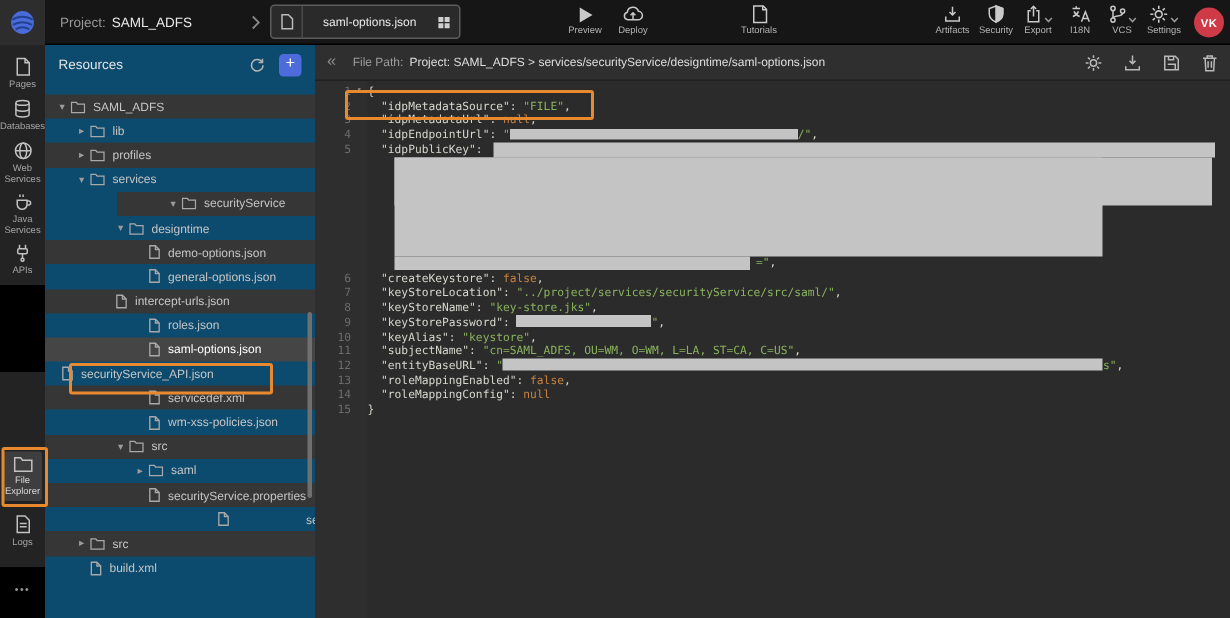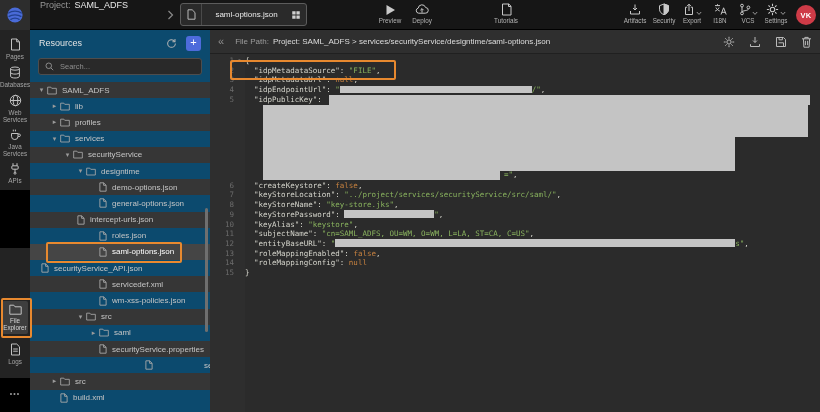--- a/index.html
+++ b/index.html
@@ -4,21 +4,21 @@
 <style>
   html,body{margin:0;padding:0;background:#0d0d0d;}
   *{box-sizing:border-box;}
   #app{position:relative;width:820px;height:412px;overflow:hidden;background:#1b1b1b;
        font-family:"Liberation Sans",sans-serif;color:#ccc;}
   svg{display:block;}
 
   
   .topbar{position:absolute;left:0;top:0;width:820px;height:30px;background:#161616;border-bottom:1px solid #000;}
   .logo-box{position:absolute;left:0;top:0;width:30px;height:30px;background:#2d2d2d;display:flex;align-items:center;justify-content:center;}
-  .proj{position:absolute;left:40px;top:0;height:30px;display:flex;align-items:flex-start;gap:4px;font-size:9px;}
+  .proj{position:absolute;left:40px;top:0;height:30px;display:flex;align-items:center;gap:4px;font-size:9px;}
   .proj-label{color:#979797;}
   .proj-name{color:#e9e9e9;}
   .proj-chev{position:absolute;left:167px;top:10px;color:#8a8a8a;}
   .tab{position:absolute;left:180px;top:3px;width:127px;height:23px;background:#2a2a2a;border:1px solid #5c5c5c;border-radius:3px;display:flex;align-items:center;}
   .tab-ficon{width:21px;height:100%;display:flex;align-items:center;justify-content:center;border-right:1px solid #4a4a4a;color:#b9b9b9;}
   .tab-label{flex:1;text-align:center;font-size:8px;color:#e9e9e9;white-space:nowrap;}
   .tab-grid{margin-right:5px;color:#d0d0d0;}
   .tb-item{position:absolute;top:3px;width:36px;display:flex;flex-direction:column;align-items:center;gap:1px;color:#c9c9c9;cursor:default;}
   .tb-item .lbl{font-size:6.3px;color:#b3b3b3;white-space:nowrap;}
   .tb-ic{height:13px;display:flex;align-items:flex-end;gap:1px;}
@@ -308,29 +308,20 @@
     <div class="res-header">
       <span class="res-title">Resources</span>
       <span class="res-refresh">
         <svg width="11" height="11" viewBox="0 0 12 12" fill="none" stroke="currentColor" stroke-width="1.1">
             <path d="M10.2 6A4.2 4.2 0 116 1.8a4.2 4.2 0 013.6 2"></path>
             <path d="M9.8 1.2v2.8H7"></path>
           </svg>
       </span>
       <span class="res-plus">+</span>
     </div>
-    <div class="search">
-      <span class="mag">
-        <svg width="9" height="9" viewBox="0 0 11 11" fill="none" stroke="currentColor" stroke-width="1.2">
-            <circle cx="4.6" cy="4.6" r="3.4"></circle>
-            <path d="M7.2 7.2L10 10"></path>
-          </svg>
-      </span>
-      <input type="text" placeholder="Search..." style="">
-    </div>
     <div id="tree">
         <div class="trow" style="padding-left: 6px;">
           <span class="arr">▾</span>
           <span class="tic">
             <svg width="10" height="9" viewBox="0 0 12 10" fill="none" stroke="currentColor" stroke-width="1">
               <path d="M.8 1h3.8l1.1 1.4H11.2v6.8H.8z"></path>
             </svg>
           </span>
           <span>SAML_ADFS</span>
         </div>
@@ -354,21 +345,21 @@
         </div>
         <div class="trow" style="padding-left: 19px;">
           <span class="arr">▾</span>
           <span class="tic">
             <svg width="10" height="9" viewBox="0 0 12 10" fill="none" stroke="currentColor" stroke-width="1">
               <path d="M.8 1h3.8l1.1 1.4H11.2v6.8H.8z"></path>
             </svg>
           </span>
           <span>services</span>
         </div>
-        <div class="trow" style="padding-left: 32px;">
+        <div class="trow" style="padding-left: 32px; margin-left: 48px;">
           <span class="arr">▾</span>
           <span class="tic">
             <svg width="10" height="9" viewBox="0 0 12 10" fill="none" stroke="currentColor" stroke-width="1">
               <path d="M.8 1h3.8l1.1 1.4H11.2v6.8H.8z"></path>
             </svg>
           </span>
           <span>securityService</span>
         </div>
         <div class="trow" style="padding-left: 45px;">
           <span class="arr">▾</span>

